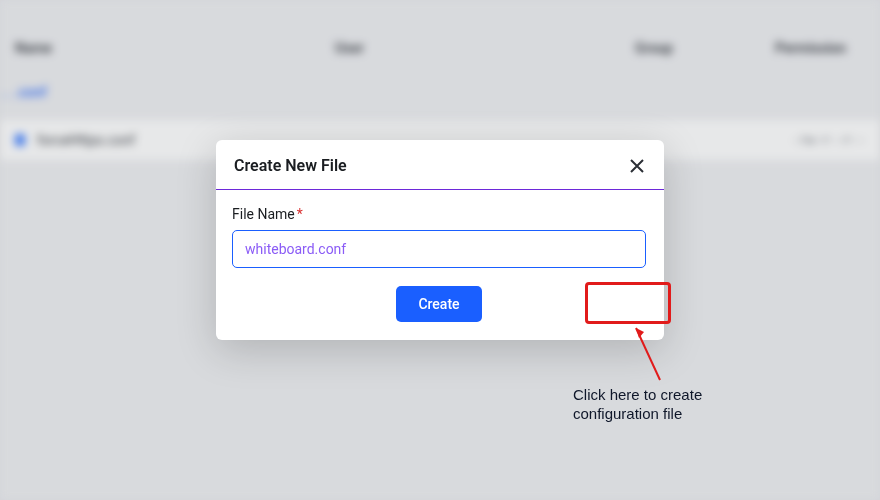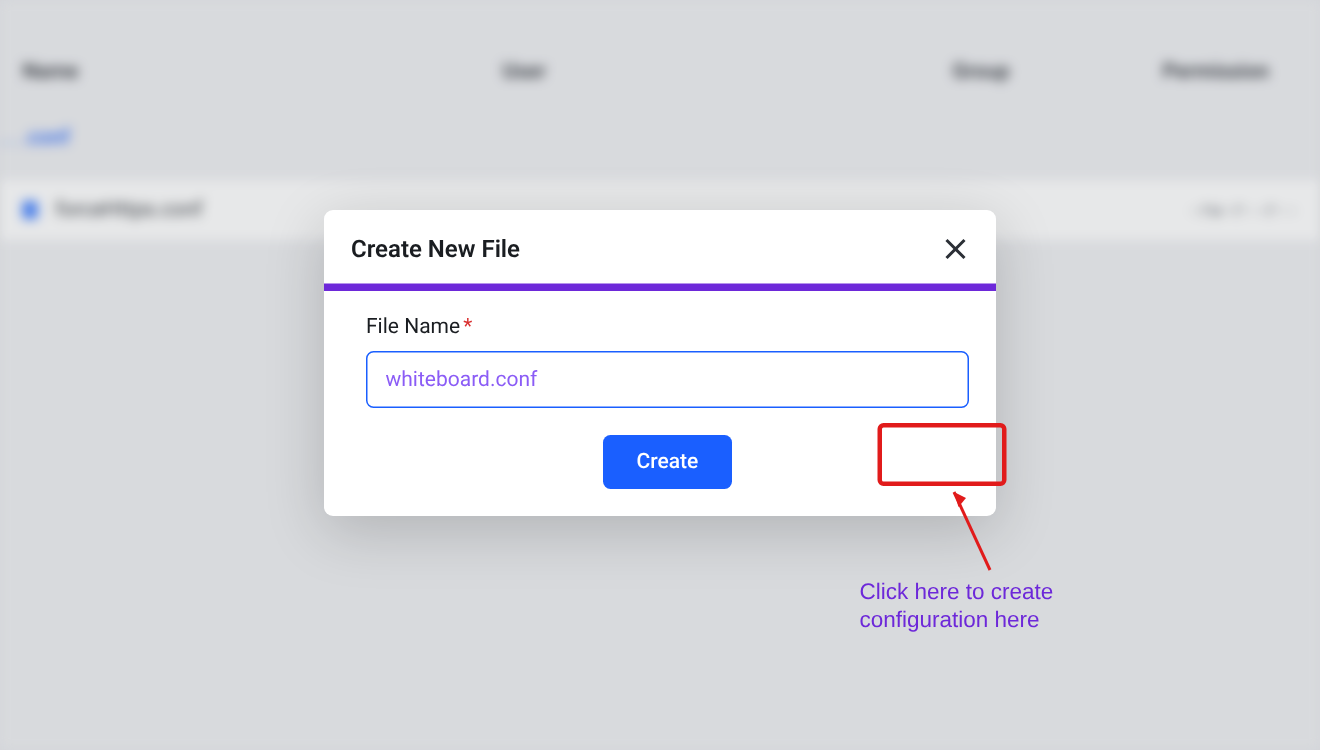--- a/index.html
+++ b/index.html
@@ -72,21 +72,21 @@
       width: 448px;
       background: #fff;
       border-radius: 6px;
       box-shadow: 0 10px 40px rgba(0,0,0,0.18);
     }
     .modal-header {
       display: flex;
       align-items: center;
       justify-content: space-between;
       padding: 16px 18px 14px 18px;
-      border-bottom: 5px solid #6d28d9;
+      border-bottom: 1px solid #6d28d9;
     }
     .modal-title {
       font-size: 16px;
       font-weight: 600;
       color: #1a1d21;
     }
     .close-btn {
       background: none;
       border: none;
       cursor: pointer;
@@ -95,21 +95,21 @@
       align-items: center;
       justify-content: center;
     }
     .close-btn svg {
       width: 14px;
       height: 14px;
       stroke: #2b2f36;
       stroke-width: 2;
     }
     .modal-body {
-      padding: 16px 18px 18px 28px;
+      padding: 16px 18px 18px 16px;
     }
     .field-label {
       font-size: 14px;
       color: #1a1d21;
       margin-bottom: 8px;
       display: block;
     }
     .required {
       color: #d93030;
       margin-left: 2px;
@@ -153,21 +153,21 @@
     .annotation-arrow {
       position: absolute;
       top: 322px;
       left: 630px;
       pointer-events: none;
     }
     .annotation-text {
       position: absolute;
       top: 386px;
       left: 573px;
-      color: #6d28d9;
+      color: #0f172a;
       font-size: 15px;
       line-height: 1.25;
       pointer-events: none;
       font-family: Arial, sans-serif;
     }
   </style>
 </head>
 <body>
 
 <div class="backdrop">
@@ -207,14 +207,14 @@
   </div>
 </div>
 
 <div class="annotation-box"></div>
 <svg class="annotation-arrow" width="40" height="62">
   <line x1="6" y1="6" x2="30" y2="58" stroke="#e11b1b" stroke-width="2"></line>
   <polygon points="6,6 14,10 9,16" fill="#e11b1b"></polygon>
 </svg>
 <div class="annotation-text">
   <div>Click here to create</div>
-  <div>configuration here</div>
+  <div>configuration file</div>
 </div>
 
 </body></html>

